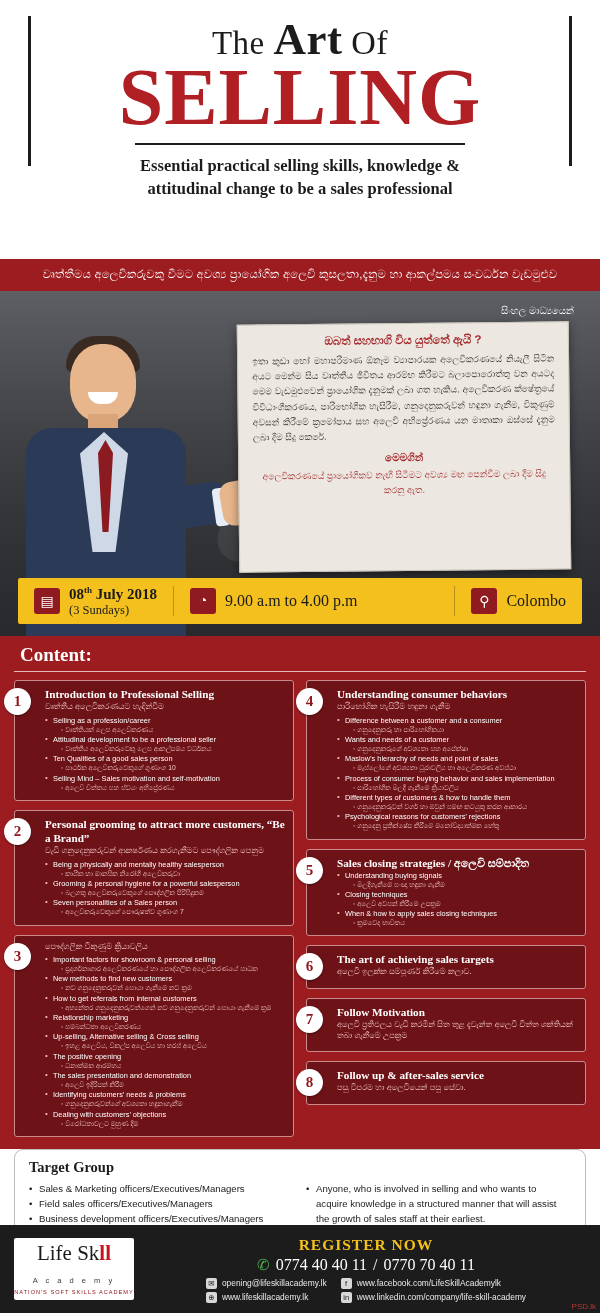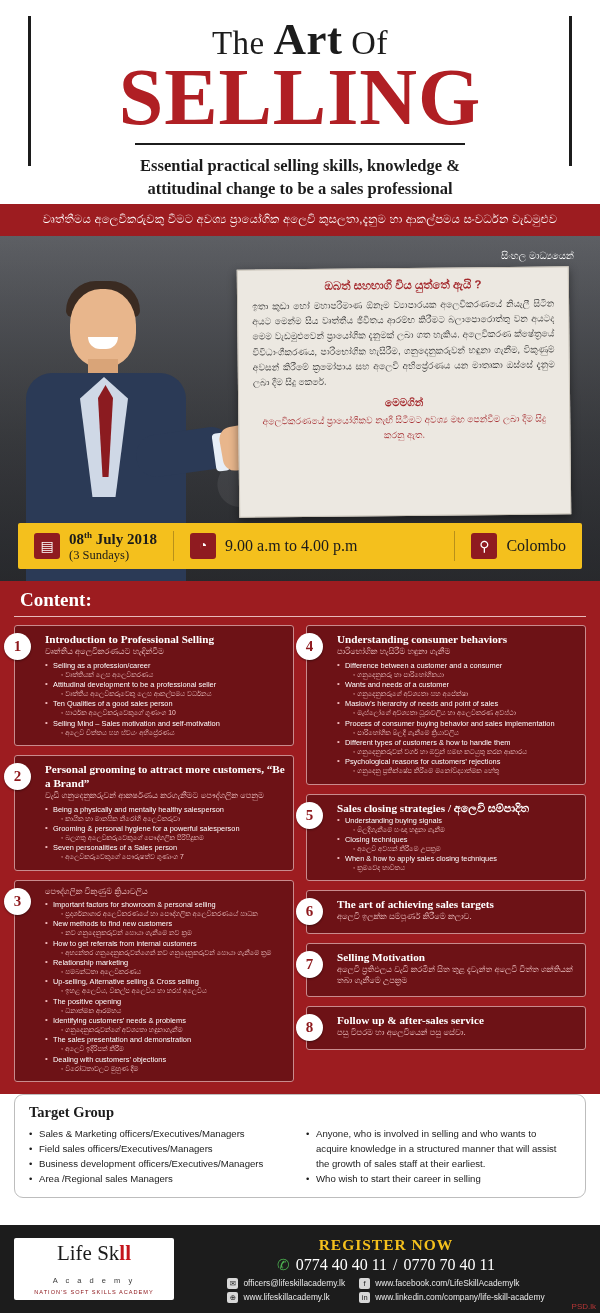--- a/index.html
+++ b/index.html
@@ -11,21 +11,21 @@
   }
   .poster {
     position: relative;
     width: 600px; height: 1313px;
     background: #ffffff;
   }
 
   
   .header {
     position: relative;
-    height: 204px;
+    height: 259px;
     background: #ffffff;
     padding-top: 16px;
   }
   .hdr-inner {
     width: 420px; margin: 0 auto;
     text-align: center;
     position: relative;
   }
   .hdr-line-l, .hdr-line-r {
     position: absolute; top: 0; width: 3px; height: 150px; background: #1c1c1c;
@@ -268,21 +268,21 @@
   .target .para::before { content: "•"; position: absolute; left: 0; }
 
   
   .footer {
     position: absolute; left: 0; right: 0; bottom: 0; height: 88px;
     background: #1c1c1c;
     display: flex; align-items: center;
     padding: 0 14px;
   }
   .logo {
-    width: 160px; height: 62px; background: #ffffff; border-radius: 2px;
+    width: 120px; height: 62px; background: #ffffff; border-radius: 2px;
     display: flex; flex-direction: column; align-items: center; justify-content: center;
     margin-right: 12px;
   }
   .logo .l1 {
     font-family: "Liberation Serif", serif;
     font-size: 21px; color: #1b1b1b; line-height: 1;
   }
   .logo .l1 b { color: #c4161c; }
   .logo .l2 { font-size: 7.5px; letter-spacing: 3px; color: #3a3a3a; margin-top: 12px; }
   .logo .l3 { font-size: 5.6px; letter-spacing: 1px; color: #8a1116; margin-top: 4px; }
@@ -416,22 +416,22 @@
         <div class="card">
           <div class="num">3</div>
           <div class="si">පෞද්ගලික විකුණුම් ක්‍රියාවලිය</div>
           <ul>
             <li><span>Important factors for showroom &amp; personal selling</span><span class="sin">ප්‍රදර්ශනාගාර අලෙවිකරණයේ හා පෞද්ගලික අලෙවිකරණයේ සාධක</span></li>
             <li><span>New methods to find new customers</span><span class="sin">නව ගනුදෙනුකරුවන් සොයා ගැනීමේ නව ක්‍රම</span></li>
             <li><span>How to get referrals from internal customers</span><span class="sin">අභ්‍යන්තර ගනුදෙනුකරුවන්ගෙන් නව ගනුදෙනුකරුවන් සොයා ගැනීමේ ක්‍රම</span></li>
             <li><span>Relationship marketing</span><span class="sin">සම්බන්ධතා අලෙවිකරණය</span></li>
             <li><span>Up-selling, Alternative selling &amp; Cross selling</span><span class="sin">ඉහළ අලෙවිය, විකල්ප අලෙවිය හා හරස් අලෙවිය</span></li>
             <li><span>The positive opening</span><span class="sin">ධනාත්මක ආරම්භය</span></li>
+            <li><span>The sales presentation and demonstration</span><span class="sin">අලෙවි ඉදිරිපත් කිරීම</span></li>
             <li><span>Identifying customers’ needs &amp; problems</span><span class="sin">ගනුදෙනුකරුවන්ගේ අවශ්‍යතා හඳුනාගැනීම</span></li>
-            <li><span>The sales presentation and demonstration</span><span class="sin">අලෙවි ඉදිරිපත් කිරීම</span></li>
             <li><span>Dealing with customers’ objections</span><span class="sin">විරෝධතාවලට මුහුණ දීම</span></li>
           </ul>
         </div>
       </div>
 
       <div class="col">
 
         <div class="card">
           <div class="num">4</div>
           <h5>Understanding consumer behaviors</h5>
@@ -457,21 +457,21 @@
         </div>
 
         <div class="card">
           <div class="num">6</div>
           <h5>The art of achieving sales targets</h5>
           <div class="si">අලෙවි ඉලක්ක සම්පූර්ණ කිරීමේ කලාව.</div>
         </div>
 
         <div class="card">
           <div class="num">7</div>
-          <h5>Selling Motivation</h5>
+          <h5>Follow Motivation</h5>
           <div class="si">අලෙවි ප්‍රතිඵලය වැඩි කරමින් සිත තුළ දැවැන්ත අලෙවි චිත්ත ශක්තියක් තබා ගැනීමේ උපක්‍රම</div>
         </div>
 
         <div class="card">
           <div class="num">8</div>
           <h5>Follow up &amp; after-sales service</h5>
           <div class="si">පසු විපරම හා අලෙවියෙන් පසු සේවා.</div>
         </div>
 
       </div>
@@ -506,21 +506,21 @@
       <div class="phones">
         <span class="ph-ico">✆</span>
         <span>0774 40 40 11</span>
         <span>/</span>
         <span>0770 70 40 11</span>
       </div>
       <div class="flinks">
         <div class="fc">
           <div class="fl">
               <span class="gi">✉</span>
-              <span>officers@lifeskillacademy.lk</span>
+              <span>opening@lifeskillacademy.lk</span>
             </div>
           <div class="fl">
               <span class="gi">⊕</span>
               <span>www.lifeskillacademy.lk</span>
             </div>
         </div>
         <div class="fc">
           <div class="fl">
               <span class="gi">f</span>
               <span>www.facebook.com/LifeSkillAcademylk</span>

